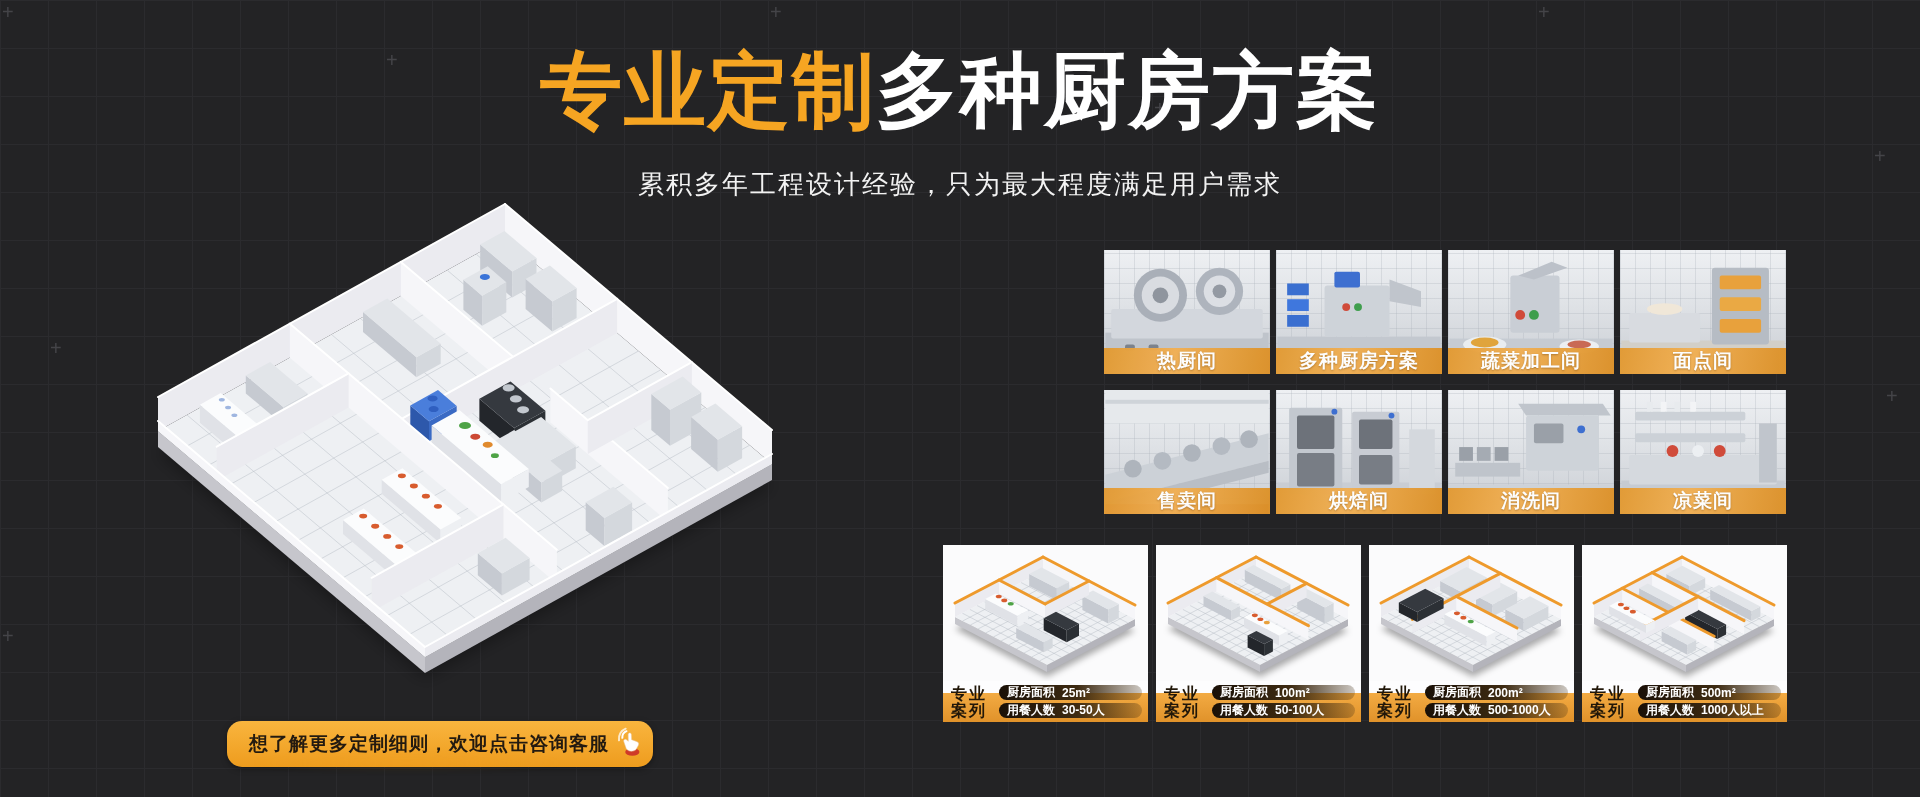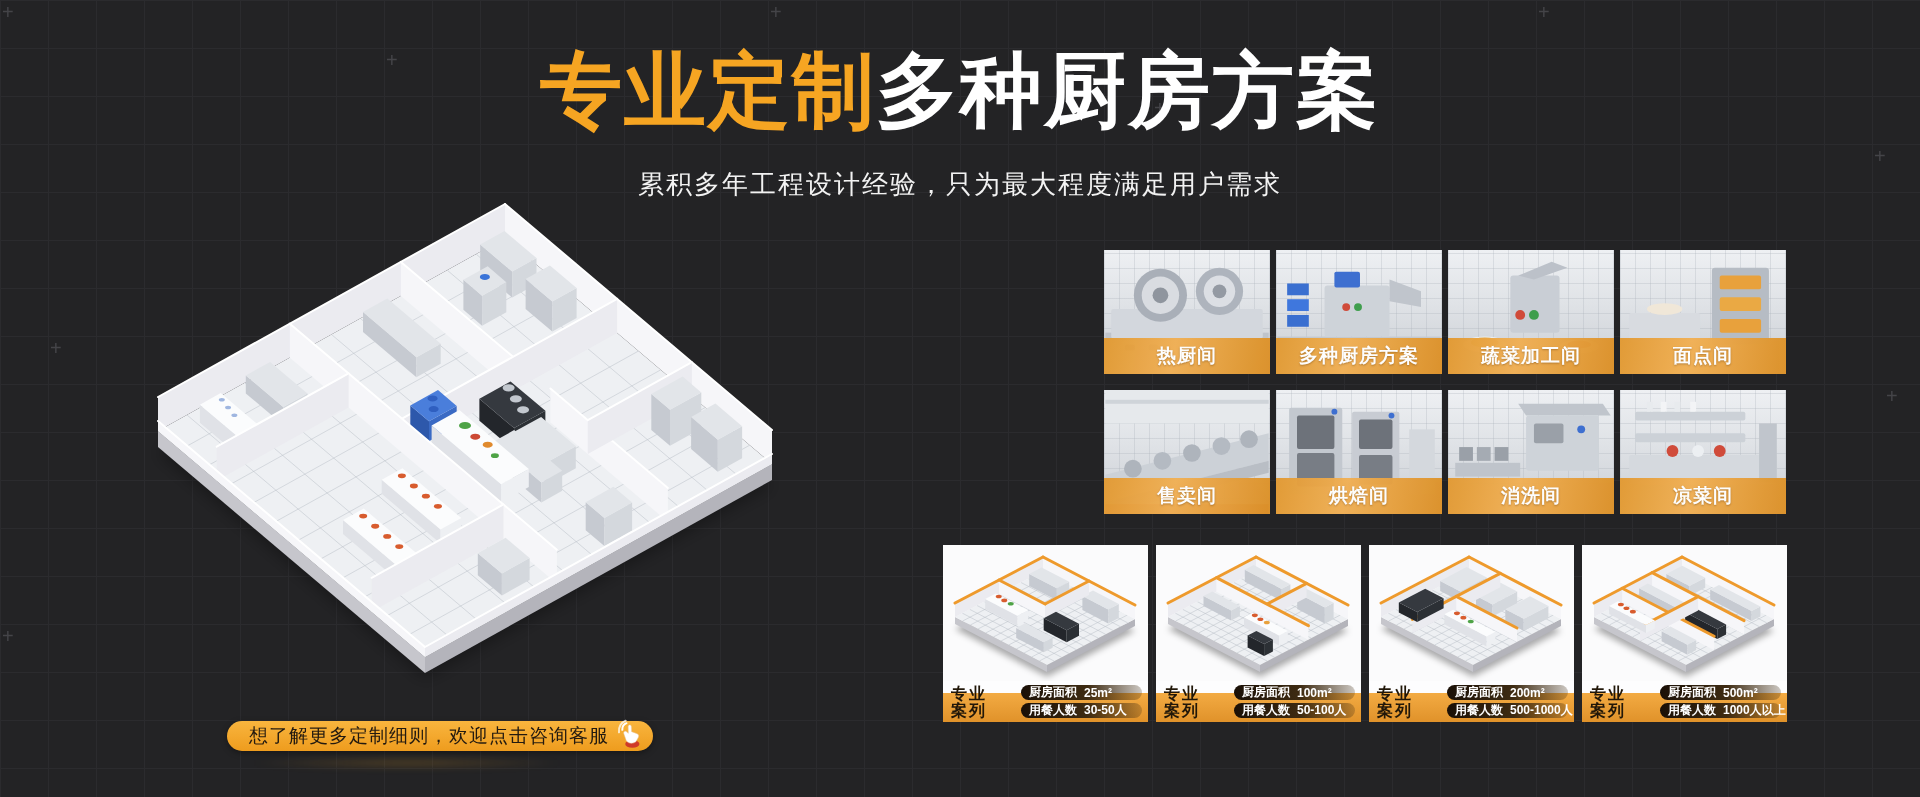--- a/index.html
+++ b/index.html
@@ -41,56 +41,56 @@
     background:linear-gradient(180deg,#eef0f3 0%,#dfe2e6 45%,#c9cdd3 100%);
   }
   .tile-photo::before {
     content:""; position:absolute; inset:0;
     background-image:
       repeating-linear-gradient(90deg, rgba(165,172,181,.28) 0 1px, transparent 1px 15px),
       repeating-linear-gradient(0deg, rgba(165,172,181,.28) 0 1px, transparent 1px 15px);
   }
   .tile-photo svg { position:absolute; inset:0; width:100%; height:100%; }
   .tile-band {
-    position:absolute; left:0; right:0; bottom:0; height:36px;
+    position:absolute; left:0; right:0; bottom:0; height:26px;
     background:linear-gradient(100deg,#e29a33 0%,#f1b055 42%,#dc9128 100%);
     opacity:.97;
     display:flex; align-items:center; justify-content:center;
     color:#fff; font-size:19px; font-weight:700; letter-spacing:1px;
     text-shadow:0 1px 2px rgba(90,50,0,.4);
   }
 
   
   .cases-row {
     position:absolute; left:943px; top:545px; width:844px;
     display:grid; grid-template-columns:repeat(4,205px); column-gap:8px;
   }
   .case-card { position:relative; height:177px; background:#fdfdfe; overflow:hidden; }
   .case-photo { position:absolute; left:0; top:0; width:205px; height:136px; background:#fbfbfc; }
   .case-photo svg { width:100%; height:100%; }
   .case-band {
     position:absolute; left:0; right:0; bottom:0; height:29px;
     background:linear-gradient(180deg,#f3ab43 0%,#e0922a 100%);
-    display:flex; align-items:center; gap:6px; padding:4px 6px 16px 8px;
+    display:flex; align-items:center; gap:12px; padding:4px 6px 16px 8px;
   }
   .case-badge { display:flex; flex-direction:column; color:#211709; font-weight:900; font-size:16px; line-height:17px; letter-spacing:2px; }
   .case-strips { flex:1; display:flex; flex-direction:column; gap:3px; min-width:0; }
   .case-strip {
     height:15px; border-radius:8px; padding:0 8px; display:flex; align-items:center; gap:7px;
     background:linear-gradient(90deg,#1a1007 0%,#3e2b12 55%, rgba(62,43,18,.25) 100%);
-    color:#fff; font-size:12px; font-weight:700; white-space:nowrap;margin-left:28px;
+    color:#fff; font-size:12px; font-weight:700; white-space:nowrap;
   }
 
   
   .cta {
-    position:absolute; left:227px; top:721px; height:30px;
+    position:absolute; left:227px; top:721px; height:46px;
     display:flex; align-items:center; gap:2px; padding:0 10px 0 22px;
     border:none; border-radius:15px; cursor:pointer;
     background:linear-gradient(180deg,#f9b53e 0%,#ee9c1e 100%);
-    color:#231a10; font-size:19px; font-weight:400; letter-spacing:1px;
+    color:#231a10; font-size:19px; font-weight:700; letter-spacing:1px;
     font-family:"Liberation Sans","DejaVu Sans",sans-serif;
     box-shadow:0 2px 6px rgba(0,0,0,.35);
   }
   .cta svg { width:32px; height:30px; margin:-4px -2px 0 2px; }
   .cta-reflection {
     position:absolute; left:247px; top:756px; width:320px; height:14px;
     background:radial-gradient(ellipse at center, rgba(246,167,35,.20), transparent 70%);
     filter:blur(3px); pointer-events:none;
   }
 </style>

